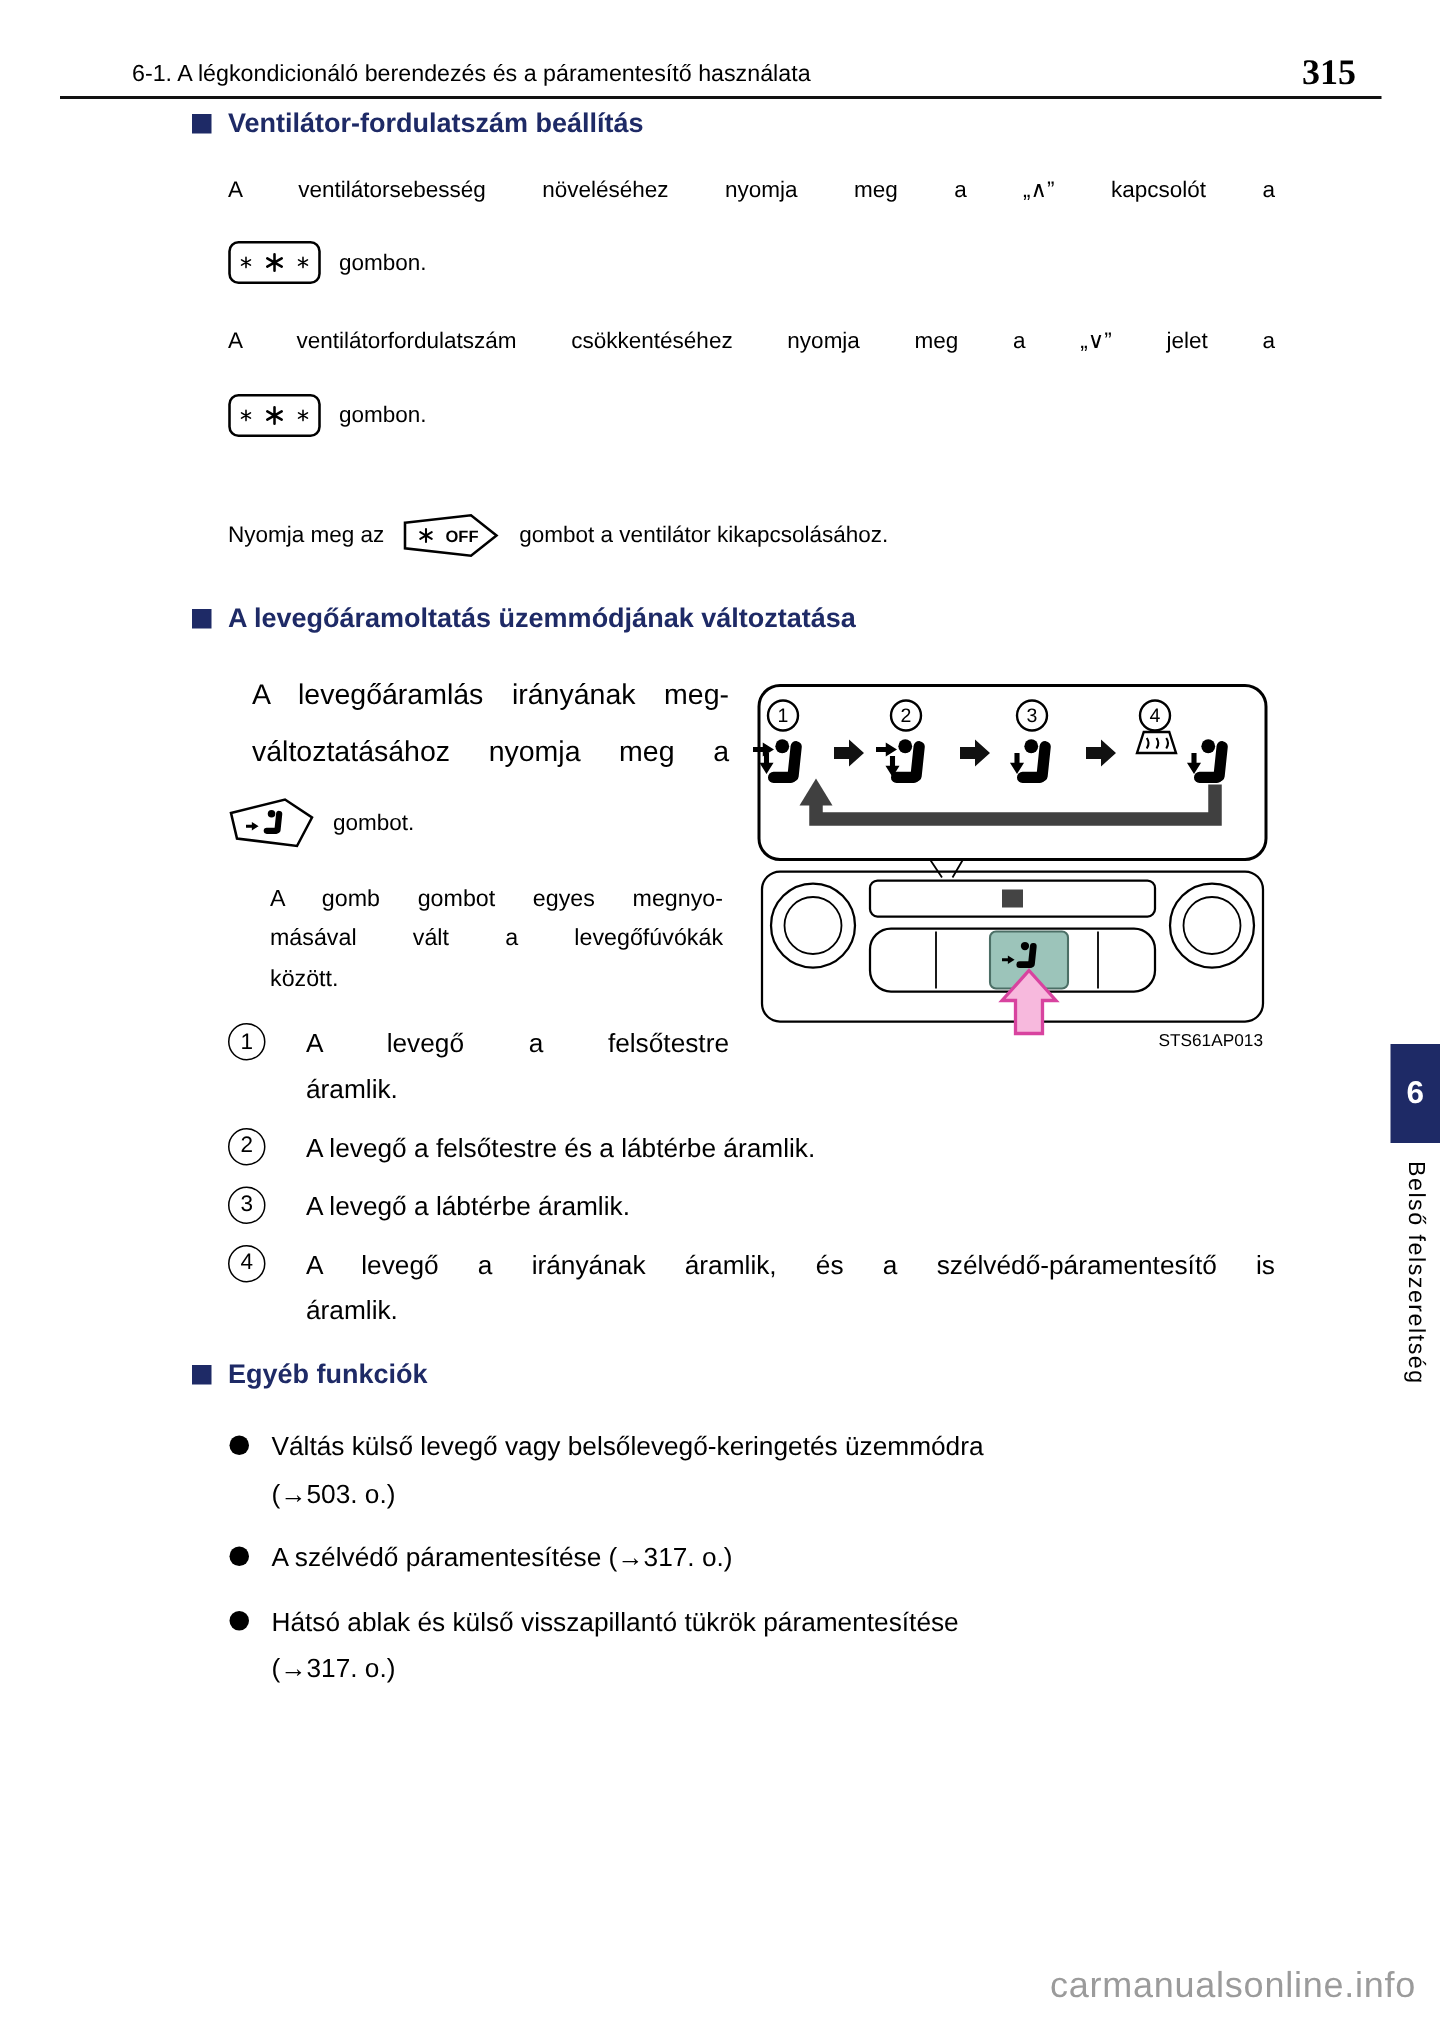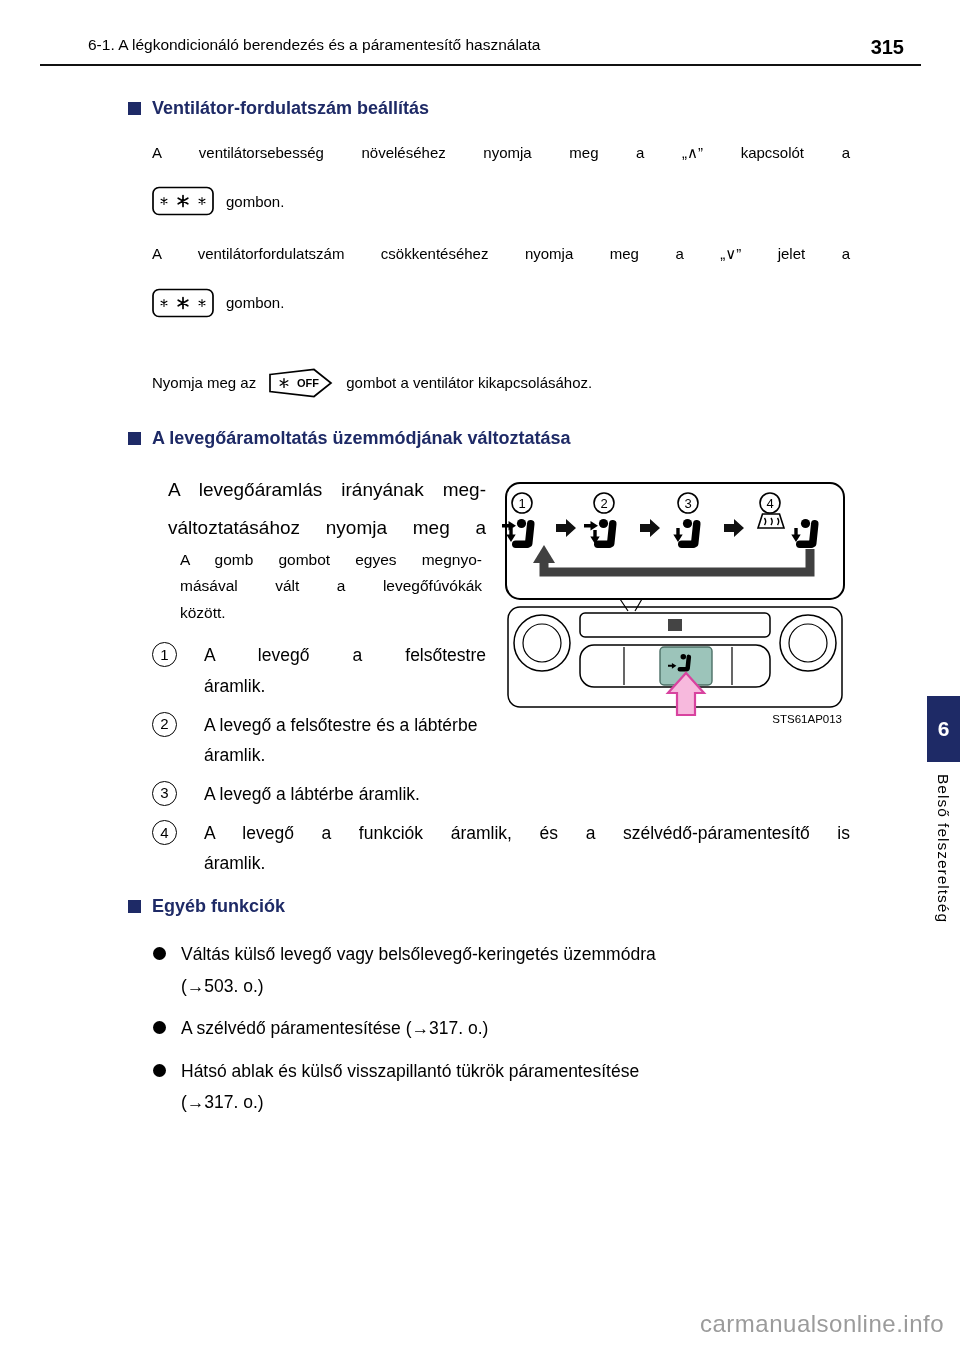--- a/index.html
+++ b/index.html
@@ -4,28 +4,28 @@
 <style>
   * { margin:0; padding:0; box-sizing:border-box; }
   html,body { background:#fff; }
   body {
     width:960px; height:1352px; position:relative; overflow:hidden;
     font-family:"Liberation Sans", sans-serif; color:#000;
   }
 
   
   .page-header { position:absolute; left:88px; right:56px; top:36px;
-    display:flex; justify-content:space-between; align-items:flex-start; }
+    display:flex; justify-content:space-between; align-items:center; }
   .header-title { font-size:15.5px; }
-  .page-number { font-size:20px; font-weight:bold; }
+  .page-number { font-size:24px; font-weight:bold;font-family:Liberation Serif, serif; }
   .header-rule { position:absolute; left:40px; right:39px; top:64px;
     border-top:2px solid #111; }
 
   
-  #main { position:absolute; left:128px; top:98px; width:722px; }
+  #main { position:absolute; left:128px; top:72px; width:722px; }
 
   .h2 { display:flex; align-items:center; gap:11px; font-size:18px;
     font-weight:bold; color:#1e2a66; margin-bottom:22px; }
   .sq { width:13px; height:13px; background:#1e2a66; flex:none; }
 
   .indent { margin-left:24px; }
   .body-text { font-size:15px; line-height:1.55; }
   .jl { text-align:justify; text-align-last:justify; text-justify:inter-word; }
   .icon-row { display:flex; align-items:center; gap:12px; }
 
@@ -209,20 +209,28 @@
             <polygon points="186,198 204,218 195,218 195,240 177,240 177,218 168,218" fill="#f7b9dd" stroke="#d8439f" stroke-width="2.2"></polygon>
           </g>
 
           <text x="342" y="248" class="cap">STS61AP013</text>
         </svg>
       </figure>
 
       <div class="intro-line jl">A levegőáramlás irányának meg-</div>
       <div class="intro-line jl">változtatásához nyomja meg a</div>
 
+      <div class="icon-row intro-row">
+        <svg viewBox="0 0 58 36" width="58" height="36">
+          <path d="M2,11 L38,2 L56,14 L46,33 L6,28 Z" fill="#fff" stroke="#000" stroke-width="1.7"></path>
+          <use href="#seat" transform="translate(26,9) scale(0.55)"></use>
+          <use href="#ar" transform="translate(12,17) scale(0.6)"></use>
+        </svg>
+        <span class="body-text">gombot.</span>
+      </div>
 
       <div class="note">
         <div class="jl">A gomb gombot egyes megnyo-</div>
         <div class="jl">másával vált a levegőfúvókák</div>
         <div>között.</div>
       </div>
 
       <ol class="mode-list">
         <li class="mode-item">
           <span class="numbadge">1</span>
@@ -234,21 +242,21 @@
           <div class="l1">A levegő a felsőtestre és a lábtérbe áramlik.</div>
 
         </li>
         <li class="mode-item">
           <span class="numbadge">3</span>
           <div class="l1">A levegő a lábtérbe áramlik.</div>
 
         </li>
         <li class="mode-item">
           <span class="numbadge">4</span>
-          <div class="l1 jl">A levegő a funkciók áramlik, és a szélvédő-páramentesítő is</div>
+          <div class="l1 jl">A levegő a irányának áramlik, és a szélvédő-páramentesítő is</div>
           <div class="l2">áramlik.</div>
         </li>
       </ol>
     </div>
   </section>
 
   <section class="sec-other">
     <div class="h2">
       <span class="sq"></span>
       <span>Egyéb funkciók</span>

